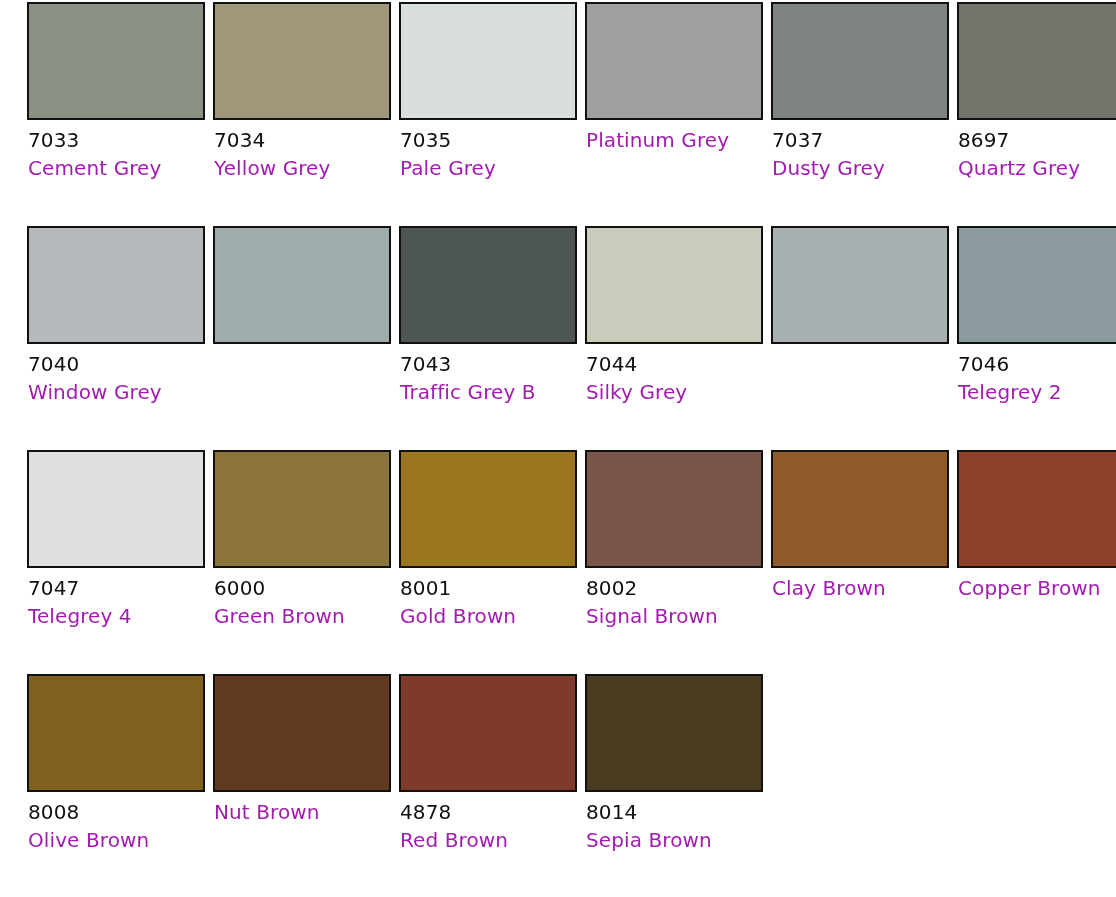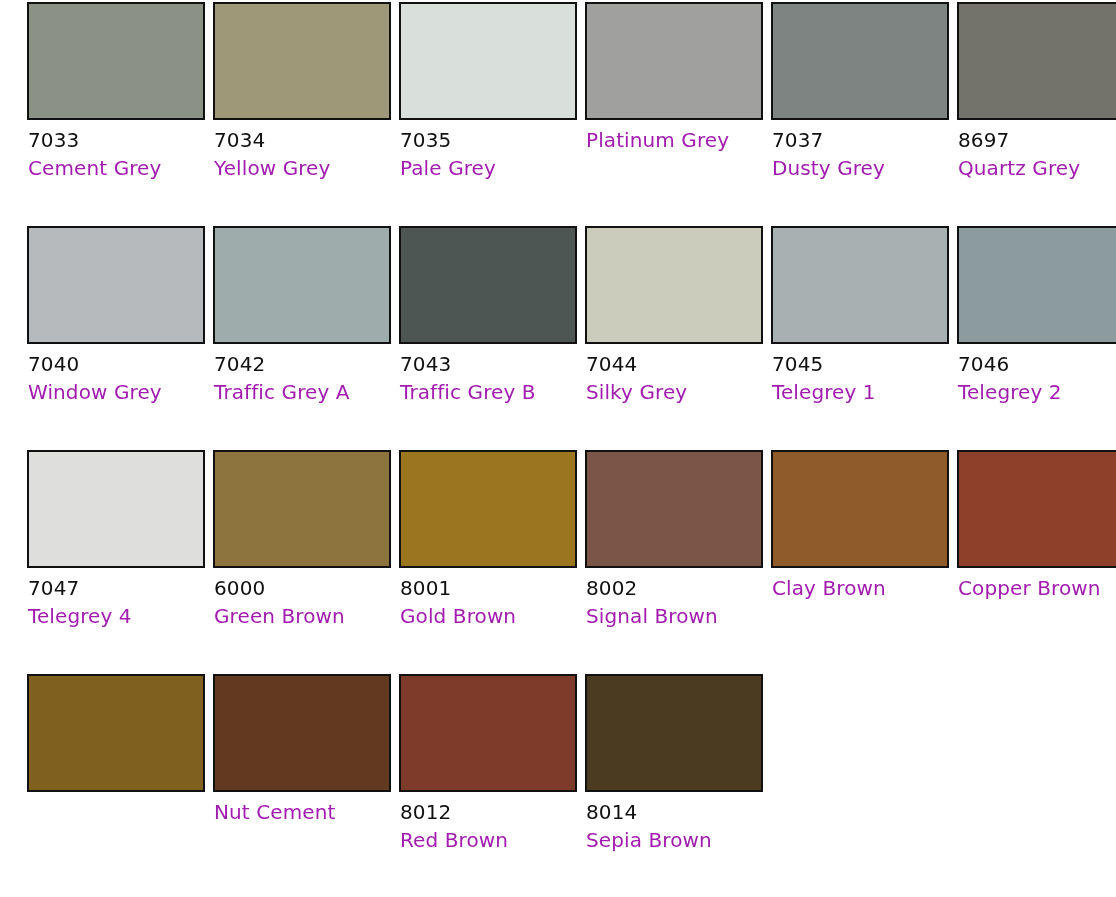--- a/index.html
+++ b/index.html
@@ -118,45 +118,37 @@
     </div>
     <div class="swatch-cell">
       <div class="swatch-chip" style="background: rgb(183, 186, 189); border-color: rgb(17, 17, 17);"></div>
       <div class="swatch-labels">
         <span class="swatch-code">7040</span>
         <span class="swatch-name">Window Grey</span>
       </div>
     </div>
     <div class="swatch-cell">
       <div class="swatch-chip" style="background: rgb(159, 172, 172); border-color: rgb(17, 17, 17);"></div>
-      <div class="swatch-labels">
-        <span class="swatch-code">7042</span>
-        <span class="swatch-name">Traffic Grey A</span>
-      </div>
     </div>
     <div class="swatch-cell">
       <div class="swatch-chip" style="background: rgb(78, 86, 84); border-color: rgb(17, 17, 17);"></div>
       <div class="swatch-labels">
         <span class="swatch-code">7043</span>
         <span class="swatch-name">Traffic Grey B</span>
       </div>
     </div>
     <div class="swatch-cell">
       <div class="swatch-chip" style="background: rgb(203, 204, 188); border-color: rgb(17, 17, 17);"></div>
       <div class="swatch-labels">
         <span class="swatch-code">7044</span>
         <span class="swatch-name">Silky Grey</span>
       </div>
     </div>
     <div class="swatch-cell">
       <div class="swatch-chip" style="background: rgb(168, 176, 178); border-color: rgb(17, 17, 17);"></div>
-      <div class="swatch-labels">
-        <span class="swatch-code">7045</span>
-        <span class="swatch-name">Telegrey 1</span>
-      </div>
     </div>
     <div class="swatch-cell">
       <div class="swatch-chip" style="background: rgb(140, 156, 158); border-color: rgb(17, 17, 17);"></div>
       <div class="swatch-labels">
         <span class="swatch-code">7046</span>
         <span class="swatch-name">Telegrey 2</span>
       </div>
     </div>
     <div class="swatch-cell">
       <div class="swatch-chip" style="background: rgb(222, 222, 220); border-color: rgb(17, 17, 17);"></div>
@@ -193,31 +185,35 @@
       </div>
     </div>
     <div class="swatch-cell">
       <div class="swatch-chip" style="background: rgb(142, 64, 42); border-color: rgb(17, 17, 17);"></div>
       <div class="swatch-labels">
         <span class="swatch-name">Copper Brown</span>
       </div>
     </div>
     <div class="swatch-cell">
       <div class="swatch-chip" style="background: rgb(128, 96, 30); border-color: rgb(17, 17, 17);"></div>
+      <div class="swatch-labels">
+        <span class="swatch-code">8008</span>
+        <span class="swatch-name">Olive Brown</span>
+      </div>
     </div>
     <div class="swatch-cell">
       <div class="swatch-chip" style="background: rgb(97, 58, 32); border-color: rgb(17, 17, 17);"></div>
       <div class="swatch-labels">
-        <span class="swatch-name">Nut Cement</span>
+        <span class="swatch-name">Nut Brown</span>
       </div>
     </div>
     <div class="swatch-cell">
       <div class="swatch-chip" style="background: rgb(126, 59, 42); border-color: rgb(17, 17, 17);"></div>
       <div class="swatch-labels">
-        <span class="swatch-code">8012</span>
+        <span class="swatch-code">4878</span>
         <span class="swatch-name">Red Brown</span>
       </div>
     </div>
     <div class="swatch-cell">
       <div class="swatch-chip" style="background: rgb(74, 59, 33); border-color: rgb(17, 17, 17);"></div>
       <div class="swatch-labels">
         <span class="swatch-code">8014</span>
         <span class="swatch-name">Sepia Brown</span>
       </div>
     </div>

